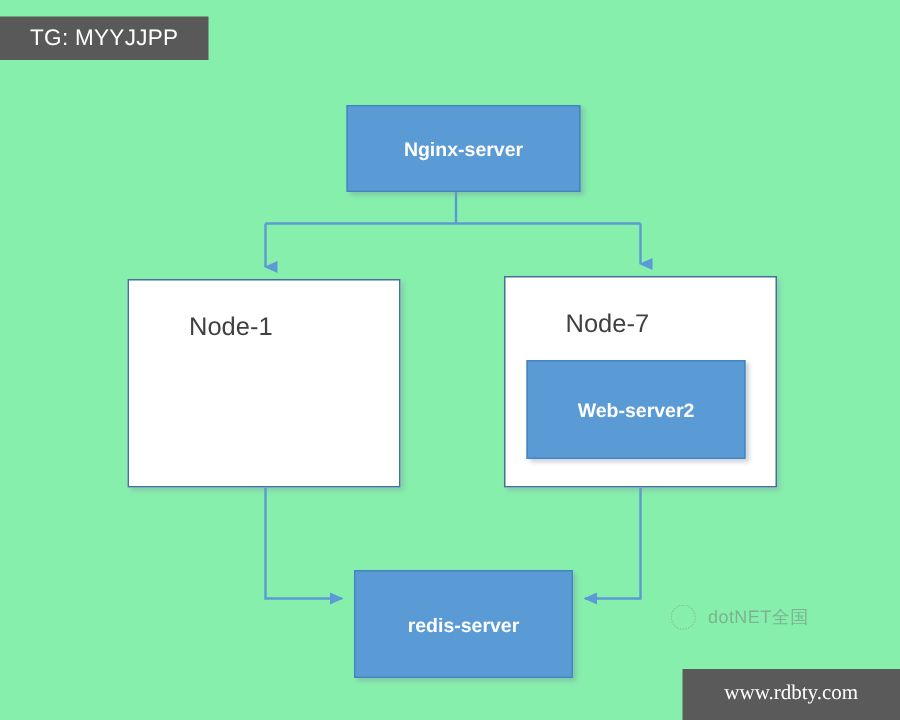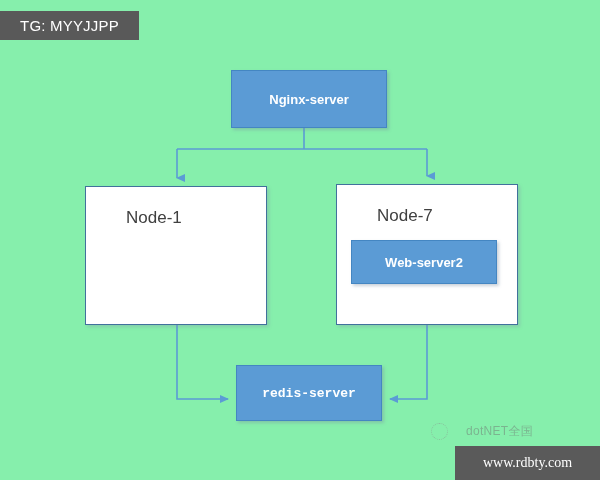--- a/index.html
+++ b/index.html
@@ -62,22 +62,22 @@
     font-weight: bold;
     display: flex;
     align-items: center;
     justify-content: center;
     text-align: center;
     box-shadow: 2px 2px 3px rgba(120,140,160,0.40);
     white-space: nowrap;
   }
   #box-nginx  { left: 231px; top: 70px;  width: 156px; height: 58px; }
   #box-web1   { left: 101px; top: 240px; width: 146px; height: 62px; }
-  #box-web2   { left: 351px; top: 240px; width: 146px; height: 44px; }
-  #box-redis  { left: 236px; top: 365px; width: 146px; height: 56px; font-family: Liberation Mono, monospace; }
+  #box-web2   { left: 351px; top: 240px; width: 146px; height: 66px; }
+  #box-redis  { left: 236px; top: 380px; width: 146px; height: 72px; }
 
   
   .group-box {
     position: absolute;
     background: #ffffff;
     border: 1px solid #41719C;
     box-sizing: border-box;
     box-shadow: 2px 2px 3px rgba(130,150,170,0.35);
   }
   #group-node1 { left: 85px;  top: 186px; width: 182px; height: 139px; }
@@ -100,28 +100,27 @@
     left: 0;
     top: 0;
     width: 600px;
     height: 480px;
     pointer-events: none;
   }
 
   
   .watermark {
     position: absolute;
-    left: 431px;
+    left: 447px;
     top: 403px;
     display: flex;
     align-items: center;
-    gap: 18px;
+    gap: 8px;
     opacity: 0.45;
     white-space: nowrap;
-    margin-top: 20px;
   }
   .watermark-logo {
     width: 17px;
     height: 17px;
     border-radius: 50%;
     border: 1.5px dotted #8a8a8a;
     box-sizing: border-box;
   }
   .watermark-text {
     font-size: 12px;

